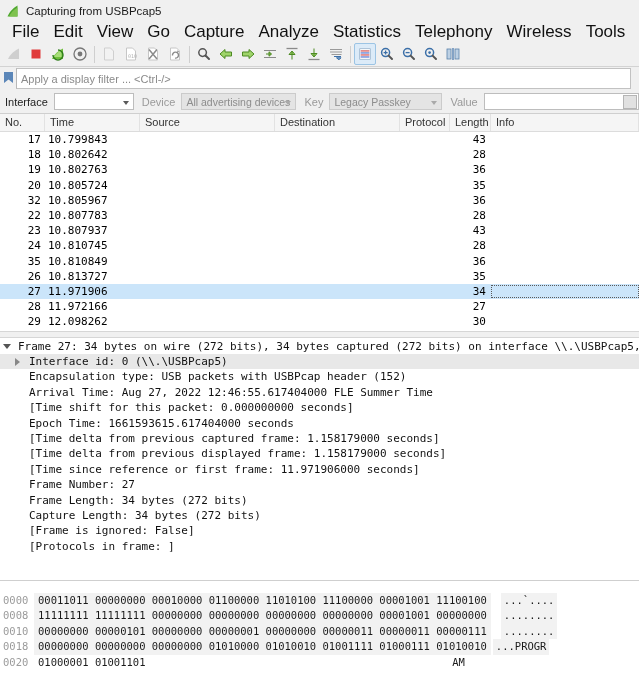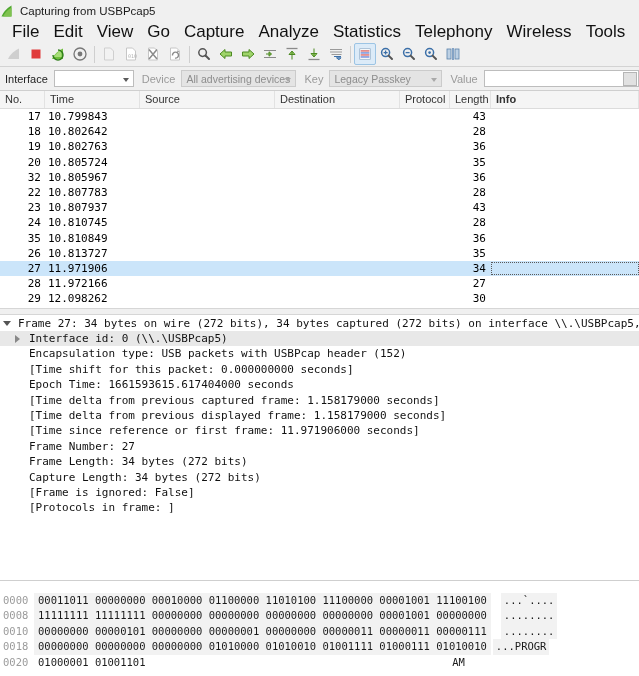--- a/index.html
+++ b/index.html
@@ -6,21 +6,21 @@
   body{
     width:639px;height:676px;overflow:hidden;
     background:#ffffff;
     font-family:"Liberation Sans", sans-serif;
     font-size:11px;color:#000;
     -webkit-font-smoothing:none;
   }
   .app{width:639px;height:676px;display:flex;flex-direction:column;background:#f0f0f0;}
 
   
-  .titlebar{height:22px;display:flex;align-items:center;background:#f0f0f0;flex:0 0 auto;}
+  .titlebar{height:22px;display:flex;align-items:center;background:#f0f0f0;padding-left:6px;flex:0 0 auto;}
   .title-icon{width:14px;height:14px;margin-right:6px;position:relative;flex:0 0 auto;}
   .title-text{font-size:11.5px;color:#1a1a1a;}
 
   
   .menubar{height:20px;display:flex;align-items:center;background:#f0f0f0;padding-left:5px;flex:0 0 auto;}
   .menu-item{padding:2px 7px;font-size:17px;color:#111;cursor:default;white-space:nowrap;}
 
   
   .toolbar{height:24px;display:flex;align-items:center;background:#f0f0f0;
            border-bottom:1px solid #d3d3d3;padding-left:3px;flex:0 0 auto;}
@@ -274,20 +274,29 @@
 
     <div class="tb-btn">
       <svg width="16" height="16" viewBox="0 0 16 16">
         <rect x="2" y="3" width="4" height="10" fill="#bcd0e4" stroke="#5b82ab" stroke-width="0.8"></rect>
         <rect x="10" y="3" width="4" height="10" fill="#bcd0e4" stroke="#5b82ab" stroke-width="0.8"></rect>
         <path d="M8 2 v12" stroke="#3b6fa8" stroke-width="1.2"></path>
       </svg>
     </div>
   </div>
 
+  <div class="filterbar">
+    <div class="filter-bookmark">
+      <svg width="11" height="13" viewBox="0 0 11 13">
+        <path d="M1 1 h9 v11 l-4.5 -3.5 L1 12 Z" fill="#5b86b8" stroke="#3c6persist" stroke-width="0"></path>
+      </svg>
+    </div>
+    <div class="filter-input">Apply a display filter ... &lt;Ctrl-/&gt;</div>
+    <div class="filter-right"></div>
+  </div>
 
   <div class="bttoolbar">
     <span class="bt-label">Interface</span>
     <div class="combo combo-iface">
       <span></span>
       <span class="arrow"></span>
     </div>
 
     <span class="bt-label dim" style="margin-left:8px;">Device</span>
     <div class="combo combo-device disabled">
@@ -309,21 +318,21 @@
   </div>
 
   <div class="packet-list" style="height: 216.6px;">
     <div class="pl-header">
       <div class="col" style="width:45px;">No.</div>
       <div class="col" style="width:95px;">Time</div>
       <div class="col" style="width:135px;">Source</div>
       <div class="col" style="width:125px;">Destination</div>
       <div class="col" style="width:50px;">Protocol</div>
       <div class="col" style="width:41px;">Length</div>
-      <div class="col" style="width:148px;font-weight:bold;">Info</div>
+      <div class="col" style="width:148px;">Info</div>
     </div>
     <div class="pl-rows" id="pl-rows">
         <div class="pl-row">
           <div class="c-no" style="width: 45px;">17</div>
           <div class="c-time" style="width: 95px;">10.799843</div>
           <div class="c-src" style="width: 135px;"></div>
           <div class="c-dst" style="width: 125px;"></div>
           <div class="c-proto" style="width: 50px;"></div>
           <div class="c-len" style="width: 41px;">43</div>
           <div class="c-info" style="width: 148px;"></div>
@@ -453,20 +462,24 @@
           <span class="tri right"></span>
         </span>
         <span class="d-txt" style="padding-left: 5px;">Interface id: 0 (\\.\USBPcap5)</span>
       </div>
       <div class="d-row">
         <span class="d-tw l2"></span>
         <span class="d-txt" style="padding-left: 5px;">Encapsulation type: USB packets with USBPcap header (152)</span>
       </div>
       <div class="d-row">
         <span class="d-tw l2"></span>
+        <span class="d-txt" style="padding-left: 5px;">Arrival Time: Aug 27, 2022 12:46:55.617404000 FLE Summer Time</span>
+      </div>
+      <div class="d-row">
+        <span class="d-tw l2"></span>
         <span class="d-txt" style="padding-left: 5px;">[Time shift for this packet: 0.000000000 seconds]</span>
       </div>
       <div class="d-row">
         <span class="d-tw l2"></span>
         <span class="d-txt" style="padding-left: 5px;">Epoch Time: 1661593615.617404000 seconds</span>
       </div>
       <div class="d-row">
         <span class="d-tw l2"></span>
         <span class="d-txt" style="padding-left: 5px;">[Time delta from previous captured frame: 1.158179000 seconds]</span>
       </div>

